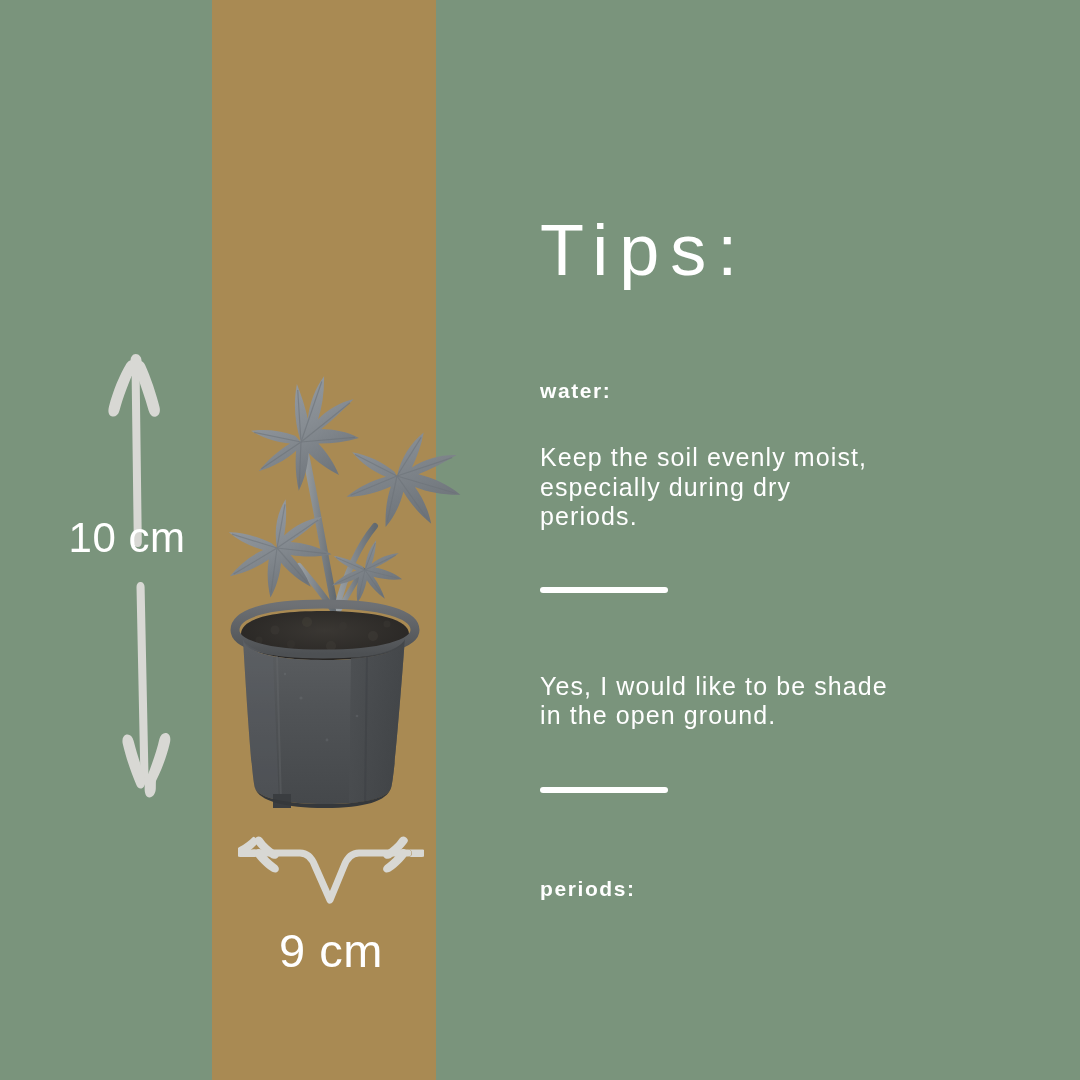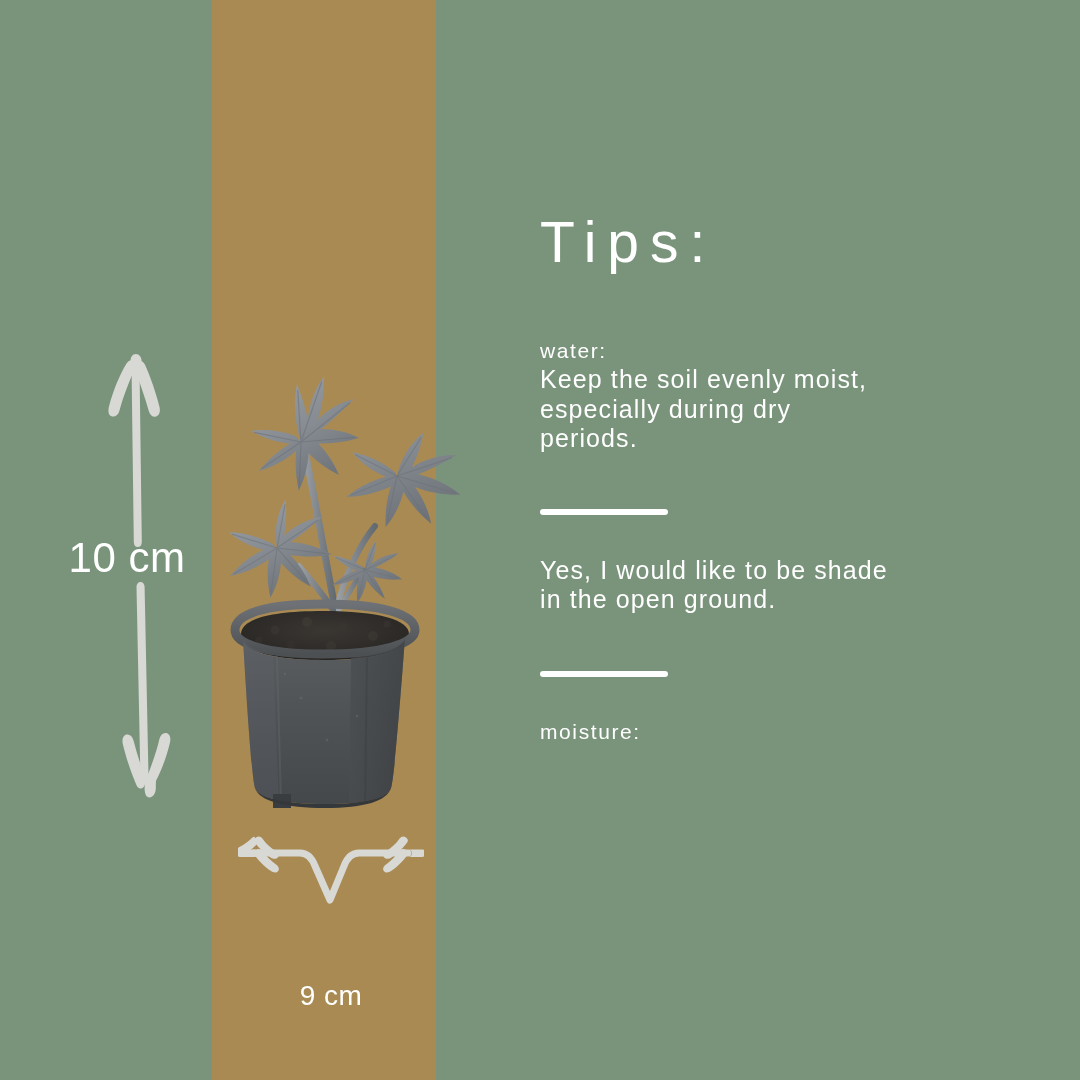--- a/index.html
+++ b/index.html
@@ -14,52 +14,53 @@
   .bg-gold{position:absolute;top:0;left:212px;width:224px;height:1080px;background:#a98a53;}
 
   
   .plant-wrap{position:absolute;left:215px;top:368px;width:270px;height:442px;}
   .plant-wrap svg{display:block;width:100%;height:100%;}
 
   
   .measure-v{position:absolute;left:88px;top:336px;width:104px;height:480px;}
   .measure-v svg{display:block;width:100%;height:100%;}
   .label-10cm{
-    position:absolute;left:52px;top:528px;width:150px;height:60px;
+    position:absolute;left:52px;top:508px;width:150px;height:60px;
     display:flex;align-items:center;justify-content:center;
     color:#ffffff;font-size:42px;font-weight:300;letter-spacing:0.5px;
     font-family:"Liberation Sans", sans-serif;line-height:1;
   }
 
   
   .measure-h{position:absolute;left:238px;top:836px;width:186px;height:74px;}
   .measure-h svg{display:block;width:100%;height:100%;}
   .label-9cm{
     position:absolute;left:253px;top:922px;width:156px;height:56px;
     display:flex;align-items:center;justify-content:center;
-    color:#ffffff;font-size:28px;font-weight:300;letter-spacing:0.5px;
-    font-family:"Liberation Sans", sans-serif;line-height:1;margin-top:46px;
+    color:#ffffff;font-size:47px;font-weight:300;letter-spacing:0.5px;
+    font-family:"Liberation Sans", sans-serif;line-height:1;
   }
 
   
   .tips{position:absolute;left:540px;top:214px;width:500px;}
   .tips-title{
-    color:#ffffff;font-size:57px;font-weight:300;letter-spacing:11px;
-    line-height:1;margin:0 0 16px 0;font-family:"Liberation Sans", sans-serif;
+    color:#ffffff;font-size:72px;font-weight:300;letter-spacing:11px;
+    line-height:1;margin:0 0 0 0;font-family:"Liberation Sans", sans-serif;
   }
 
   .tip-block{margin:0;}
   .tip-label{
-    color:#ffffff;font-size:21px;font-weight:400;letter-spacing:1.6px;
-    line-height:1.35;font-family:"Liberation Sans", sans-serif;
+    color:#ffffff;font-size:21px;font-weight:700;letter-spacing:1.6px;
+    line-height:1.35;font-family:"Liberation Sans", sans-serif;margin-top:41px;
   }
   .tip-body{
     color:#ffffff;font-size:25px;font-weight:300;letter-spacing:1.1px;
     line-height:1.17;font-family:"Liberation Sans", sans-serif;
     white-space:pre-line;
+    margin-top:38px;
   }
   .divider{
     width:128px;height:6px;background:#ffffff;border-radius:3px;
   }
   .sp-title{height:50px;}
   .sp-a{height:56px;}
   .sp-b{height:41px;}
   .sp-c{height:56px;}
   .sp-d{height:41px;}
 </style>
@@ -328,18 +329,18 @@
     <div class="tip-block">
       <div class="tip-body">Yes, I would like to be shade
 in the open ground.</div>
     </div>
 
     <div class="sp-c"></div>
     <div class="divider"></div>
     <div class="sp-d"></div>
 
     <div class="tip-block">
-      <div class="tip-label">moisture:</div>
+      <div class="tip-label">periods:</div>
     </div>
 
   </div>
 
 </div>
 
 </body></html>

